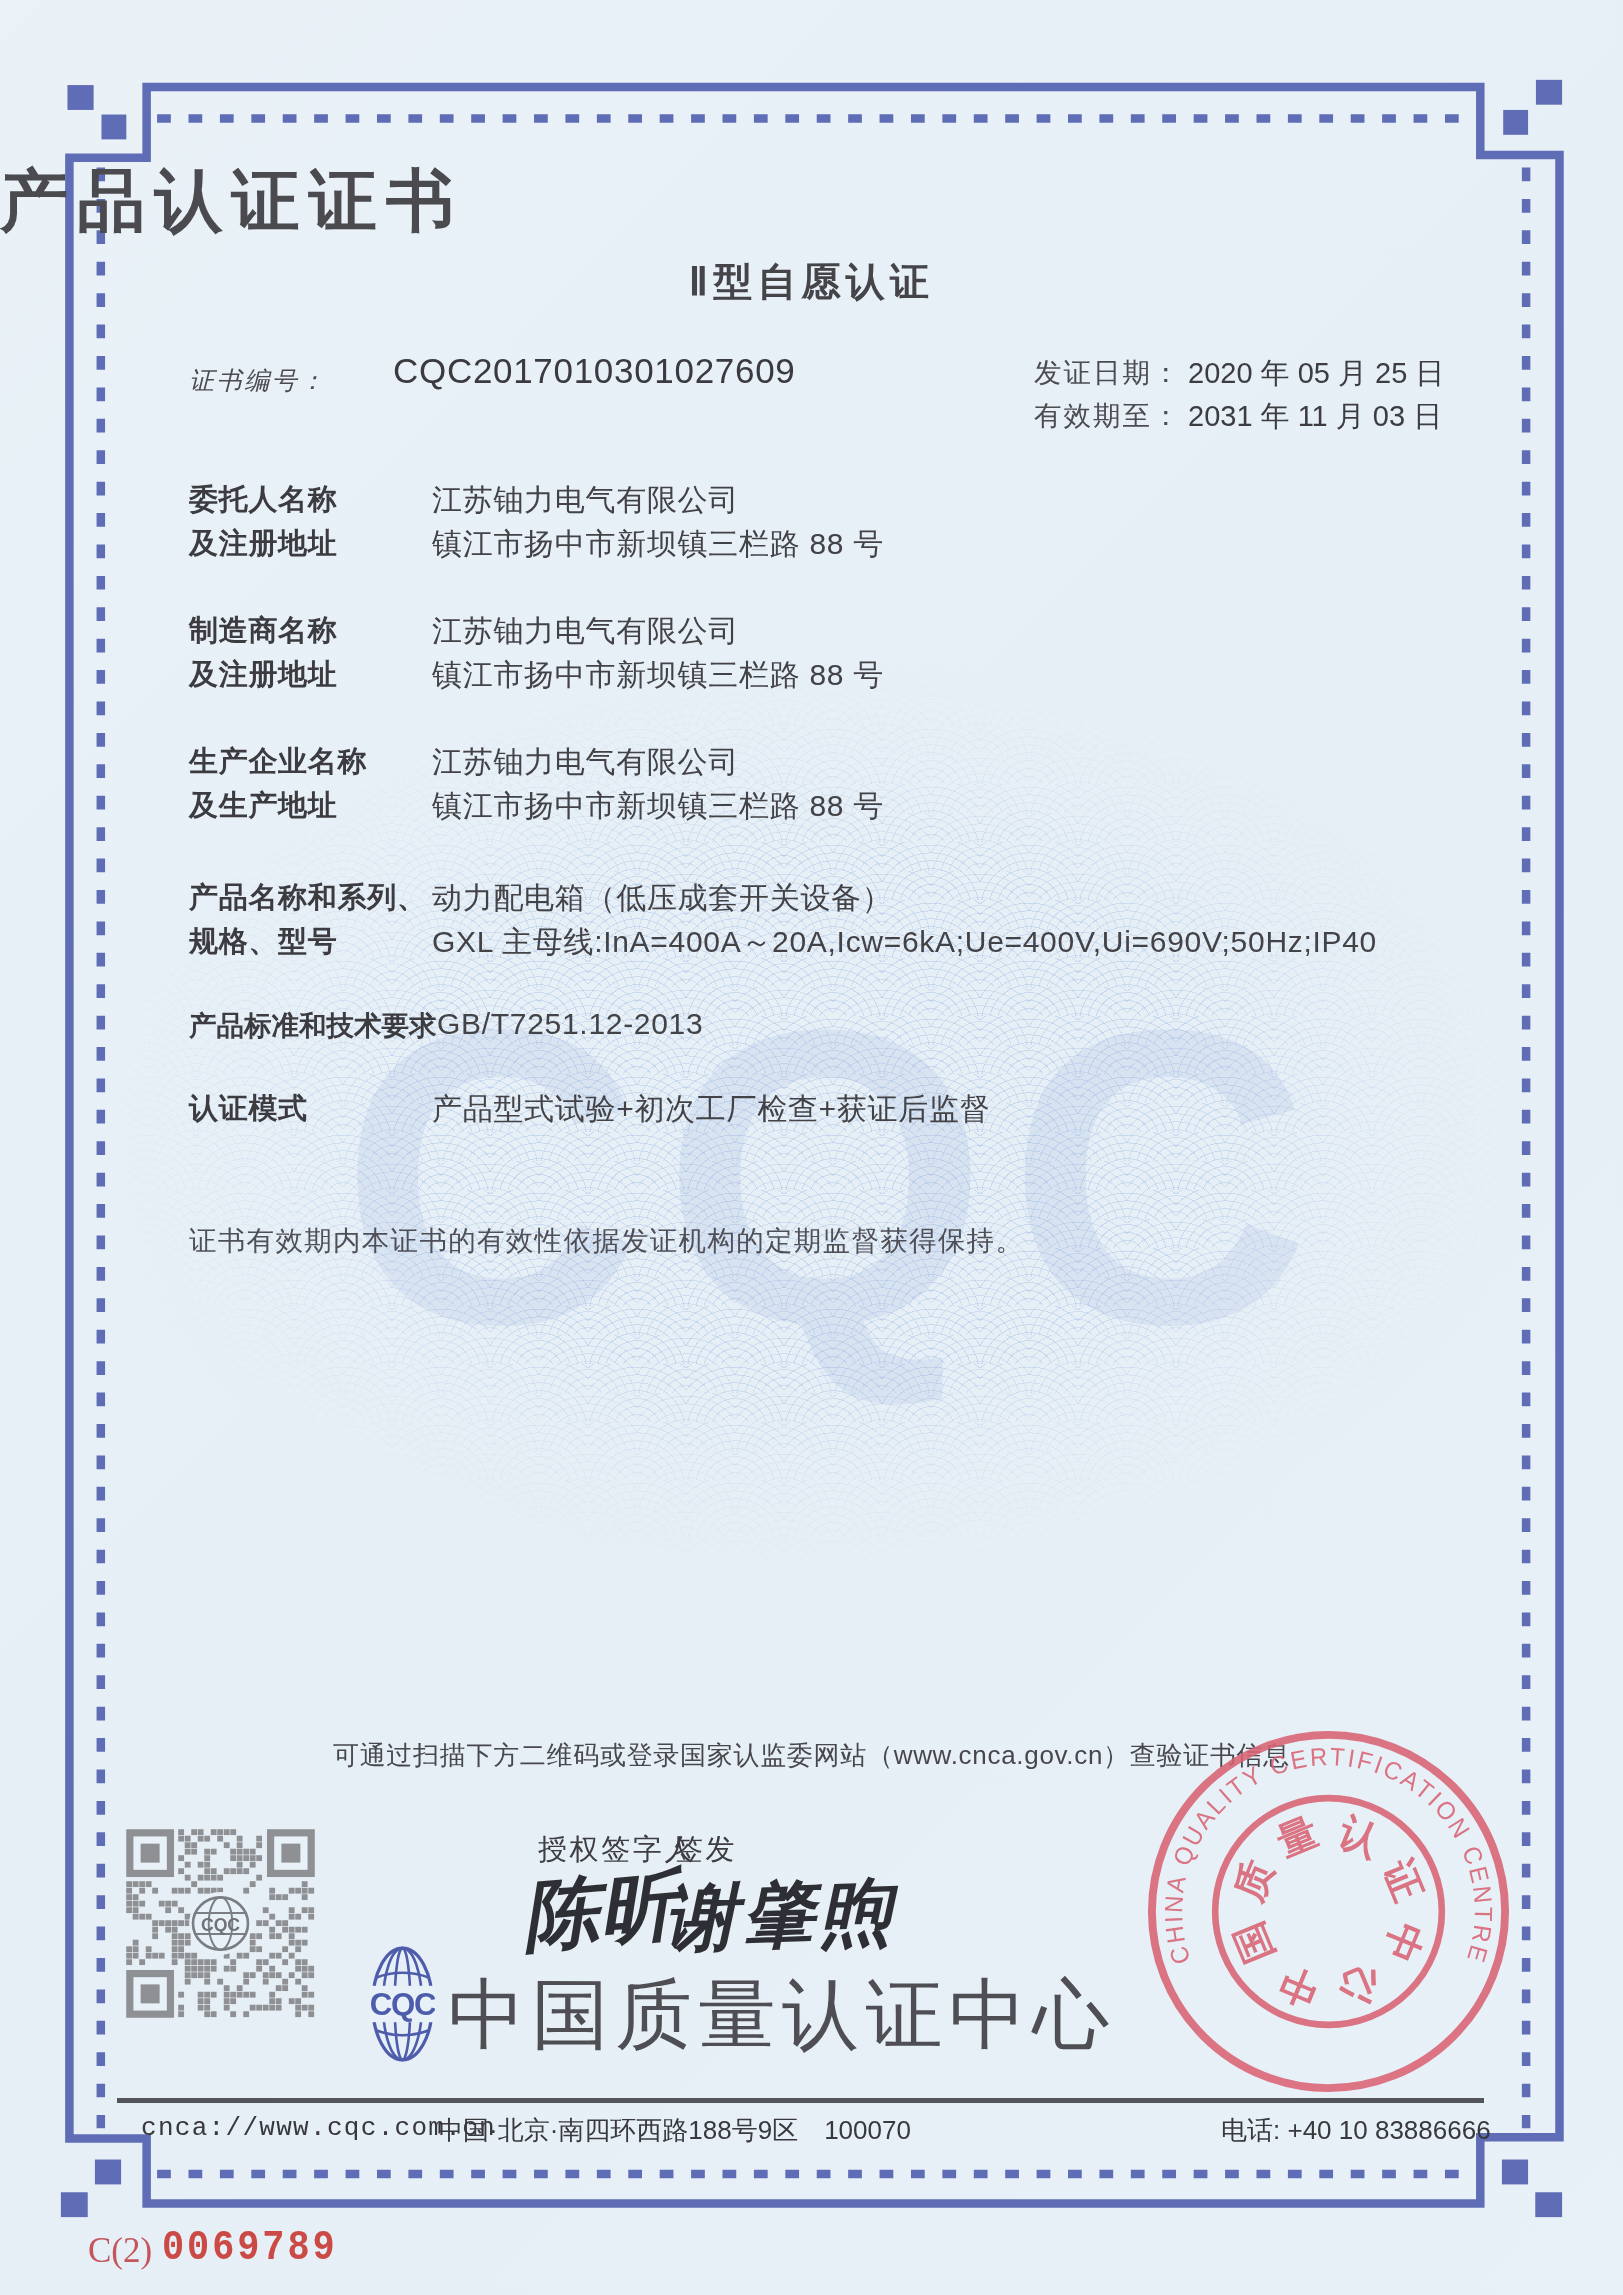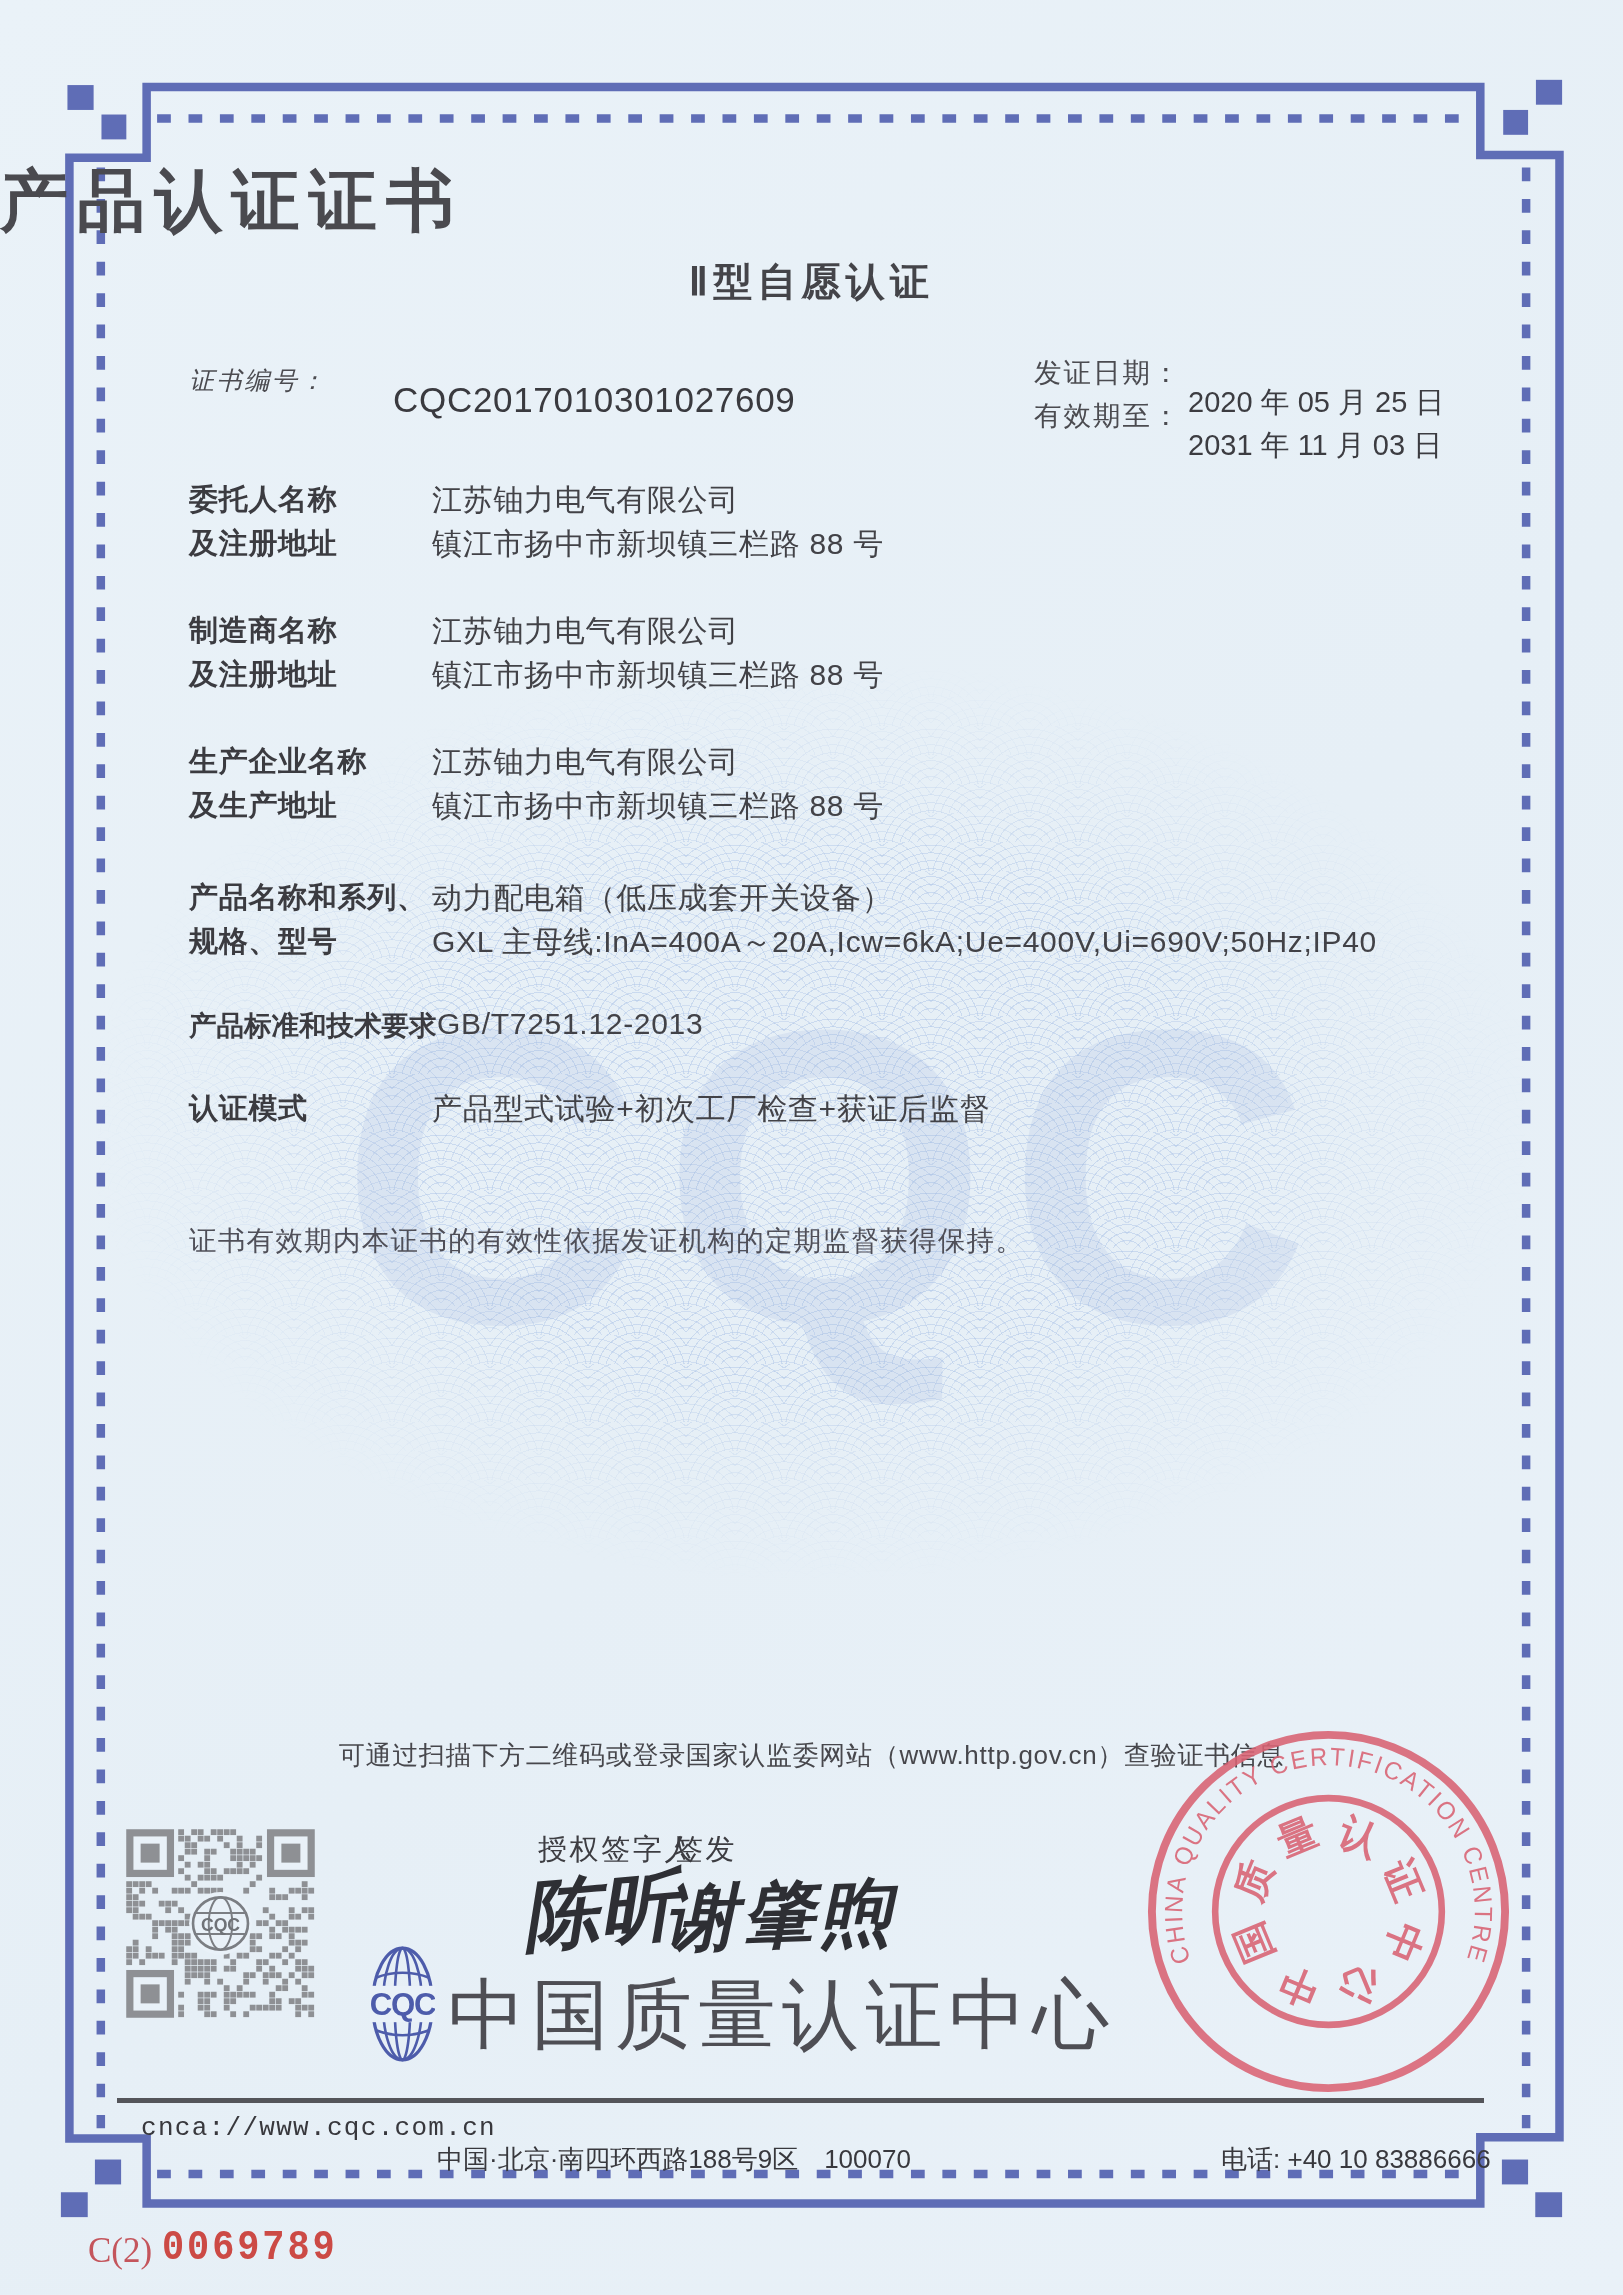--- a/index.html
+++ b/index.html
@@ -1,21 +1,21 @@
 <!DOCTYPE html>
 <html style="font-size:10.5px"><head>
 <meta charset="utf-8">
 <style>
   html,body{margin:0;padding:0;}
   body{background:#e9f1f8;font-family:"Liberation Sans",sans-serif;}
   .page{position:relative;width:1623px;height:2295px;background:linear-gradient(135deg,#eaf2f8 0%,#e6eff6 55%,#e9f1f8 100%);overflow:hidden;}
   .abs{position:absolute;}
   svg{display:block;}
   .kai{font-family:"Liberation Serif",serif;}
-  .hei{font-family:"Liberation Sans",sans-serif;margin-top:29px;}
+  .hei{font-family:"Liberation Sans",sans-serif;}
   .mono{font-family:"Liberation Mono","DejaVu Sans Mono",monospace;}
 
   .title{left:0;right:0;top:156px;font-size:68px;font-weight:700;color:#4a4a4f;letter-spacing:9.2px;}
   .subtitle{left:0;right:0;top:255px;text-align:center;font-size:39px;font-weight:600;color:#444449;letter-spacing:5.2px;}
 
   .cert-label{left:189px;top:364px;font-size:25px;color:#4b4b50;letter-spacing:2.6px;font-style:italic;}
   .cert-value{left:393px;top:351px;font-size:35px;color:#3a3a3f;letter-spacing:0.7px;}
   .date-label{font-size:27.5px;color:#4b4b50;letter-spacing:2px;}
   .date-value{font-size:29px;color:#3c3c41;}
 
@@ -106,21 +106,21 @@
   <div class="abs fvalue" style="top:922px">GXL 主母线:InA=400A～20A,Icw=6kA;Ue=400V,Ui=690V;50Hz;IP40</div>
 
   <div class="abs flabel tight" style="top:1008px">产品标准和技术要求</div>
   <div class="abs fvalue" style="top:1007px;left:437px">GB/T7251.12-2013</div>
 
   <div class="abs flabel" style="top:1089px">认证模式</div>
   <div class="abs fvalue" style="top:1089px">产品型式试验+初次工厂检查+获证后监督</div>
 
   <div class="abs kai stmt" style="top:1223px">证书有效期内本证书的有效性依据发证机构的定期监督获得保持。</div>
 
-  <div class="abs verify">可通过扫描下方二维码或登录国家认监委网站（www.http.gov.cn）查验证书信息</div>
+  <div class="abs verify">可通过扫描下方二维码或登录国家认监委网站（www.cnca.gov.cn）查验证书信息</div>
 
   <svg class="abs" style="left:121px;top:1824px" width="199" height="199" viewBox="0 0 304 304">
     <g fill="#8e9094">
       <rect x="8" y="8" width="73" height="73"></rect>
         <rect x="19" y="19" width="51" height="51" fill="#e9f1f8"></rect>
         <rect x="30" y="30" width="29" height="29"></rect>
       <rect x="223" y="8" width="73" height="73"></rect>
         <rect x="234" y="19" width="51" height="51" fill="#e9f1f8"></rect>
         <rect x="245" y="30" width="29" height="29"></rect>
       <rect x="8" y="223" width="73" height="73"></rect>

